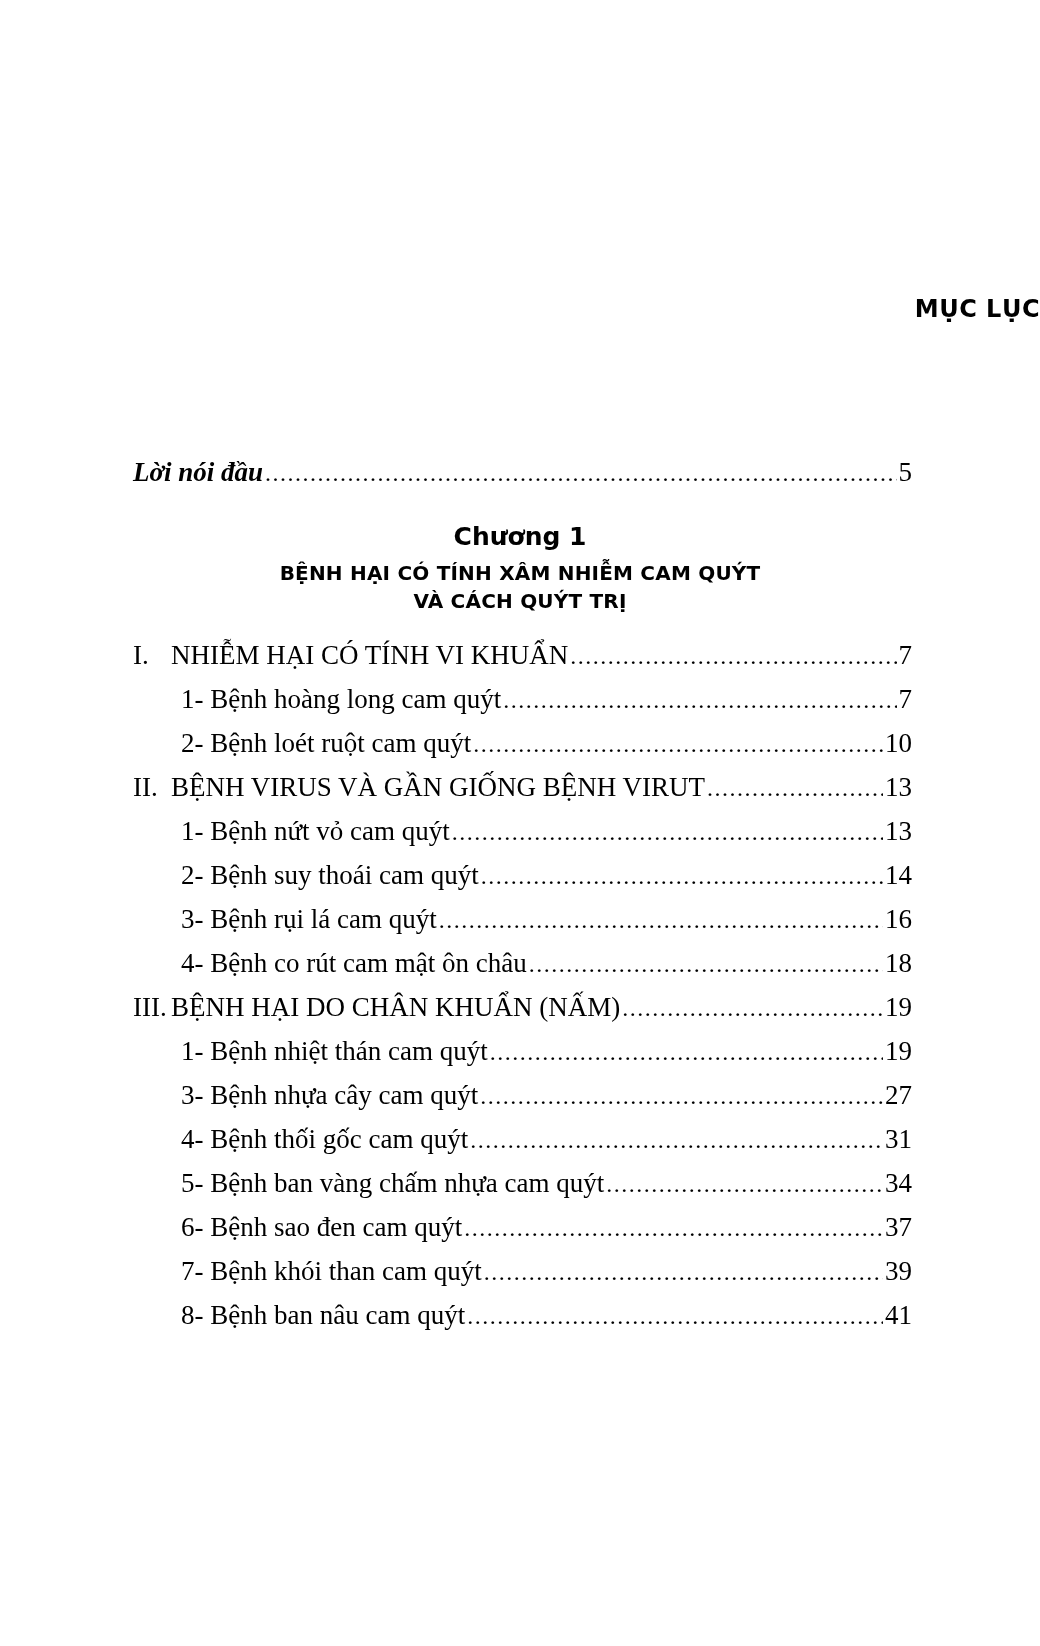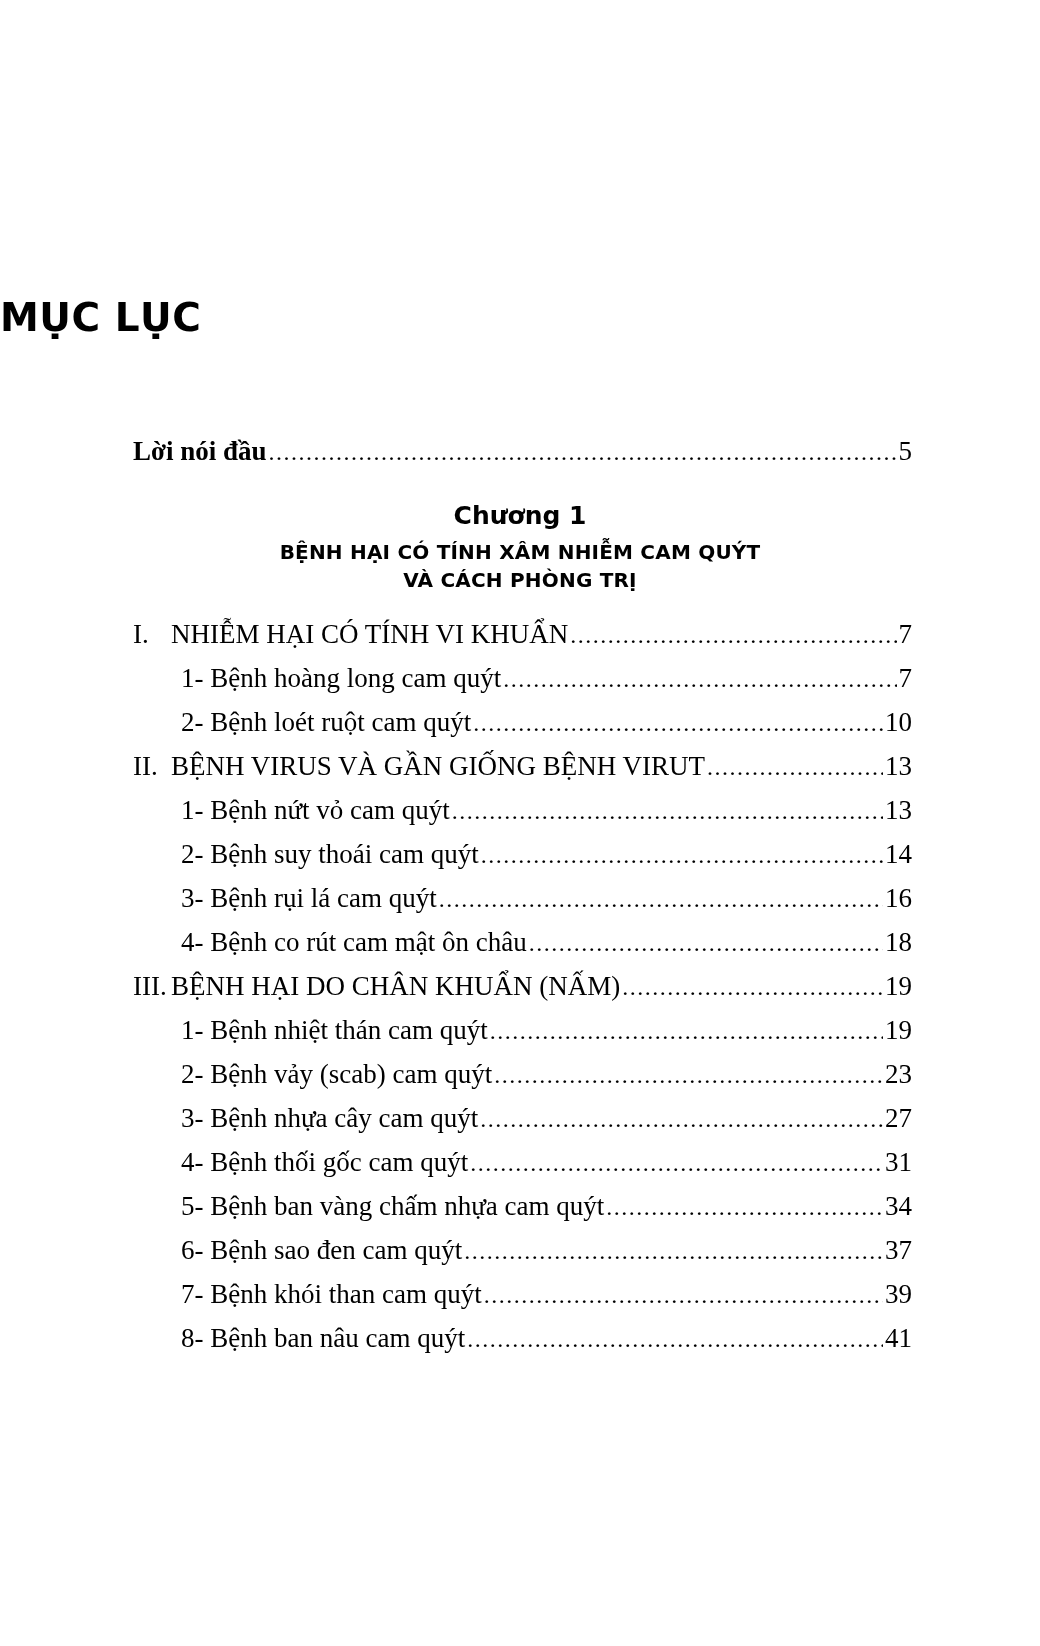--- a/index.html
+++ b/index.html
@@ -20,37 +20,39 @@
     top: 0;
     left: 0;
     width: 1040px;
     height: 1646px;
     box-sizing: border-box;
     padding: 0;
   }
   .title {
     font-family: "DejaVu Sans", sans-serif;
     font-weight: bold;
-    font-size: 39px;
-    text-align: left;
+    font-size: 24px;
+    text-align: right;
     letter-spacing: 0.5px;
     margin-top: 295px;
   }
   .preface-row {
     margin-top: 96px;
     padding-left: 133px;
     padding-right: 128px;
     display: flex;
     align-items: baseline;
     font-size: 27px;
   }
   .preface-label {
+    font-style: italic;
     font-weight: bold;
     font-family: "Liberation Serif", serif;
     white-space: nowrap;
+    margin-top: 38px;
   }
   .leader {
     flex: 1 1 auto;
     overflow: hidden;
     white-space: nowrap;
     margin: 0 2px;
     letter-spacing: 1.5px;
     font-size: 24px;
     line-height: 1;
   }
@@ -111,21 +113,21 @@
 
   <div class="preface-row">
     <span class="preface-label">Lời nói đầu</span>
     <span class="leader"></span>
     <span class="pagenum">5</span>
   </div>
 
   <div class="chapter-block">
     <div class="chapter-num">Chương 1</div>
     <div class="chapter-line">BỆNH HẠI CÓ TÍNH XÂM NHIỄM CAM QUÝT</div>
-    <div class="chapter-line">VÀ CÁCH PHÒNG TRỊ</div>
+    <div class="chapter-line">VÀ CÁCH QUÝT TRỊ</div>
   </div>
 
   <div class="toc">
 
     <div class="toc-row level1">
       <span class="lvl1-num">I.</span>
       <span class="toc-text">NHIỄM HẠI CÓ TÍNH VI KHUẨN</span>
       <span class="leader"></span>
       <span class="pagenum">7</span>
     </div>
@@ -179,25 +181,20 @@
       <span class="leader"></span>
       <span class="pagenum">19</span>
     </div>
 
     <div class="toc-row level2">
       <span class="toc-text">1- Bệnh nhiệt thán cam quýt</span>
       <span class="leader"></span>
       <span class="pagenum">19</span>
     </div>
 
-    <div class="toc-row level2">
-      <span class="toc-text">2- Bệnh vảy (scab) cam quýt</span>
-      <span class="leader"></span>
-      <span class="pagenum">23</span>
-    </div>
 
     <div class="toc-row level2">
       <span class="toc-text">3- Bệnh nhựa cây cam quýt</span>
       <span class="leader"></span>
       <span class="pagenum">27</span>
     </div>
 
     <div class="toc-row level2">
       <span class="toc-text">4- Bệnh thối gốc cam quýt</span>
       <span class="leader"></span>

